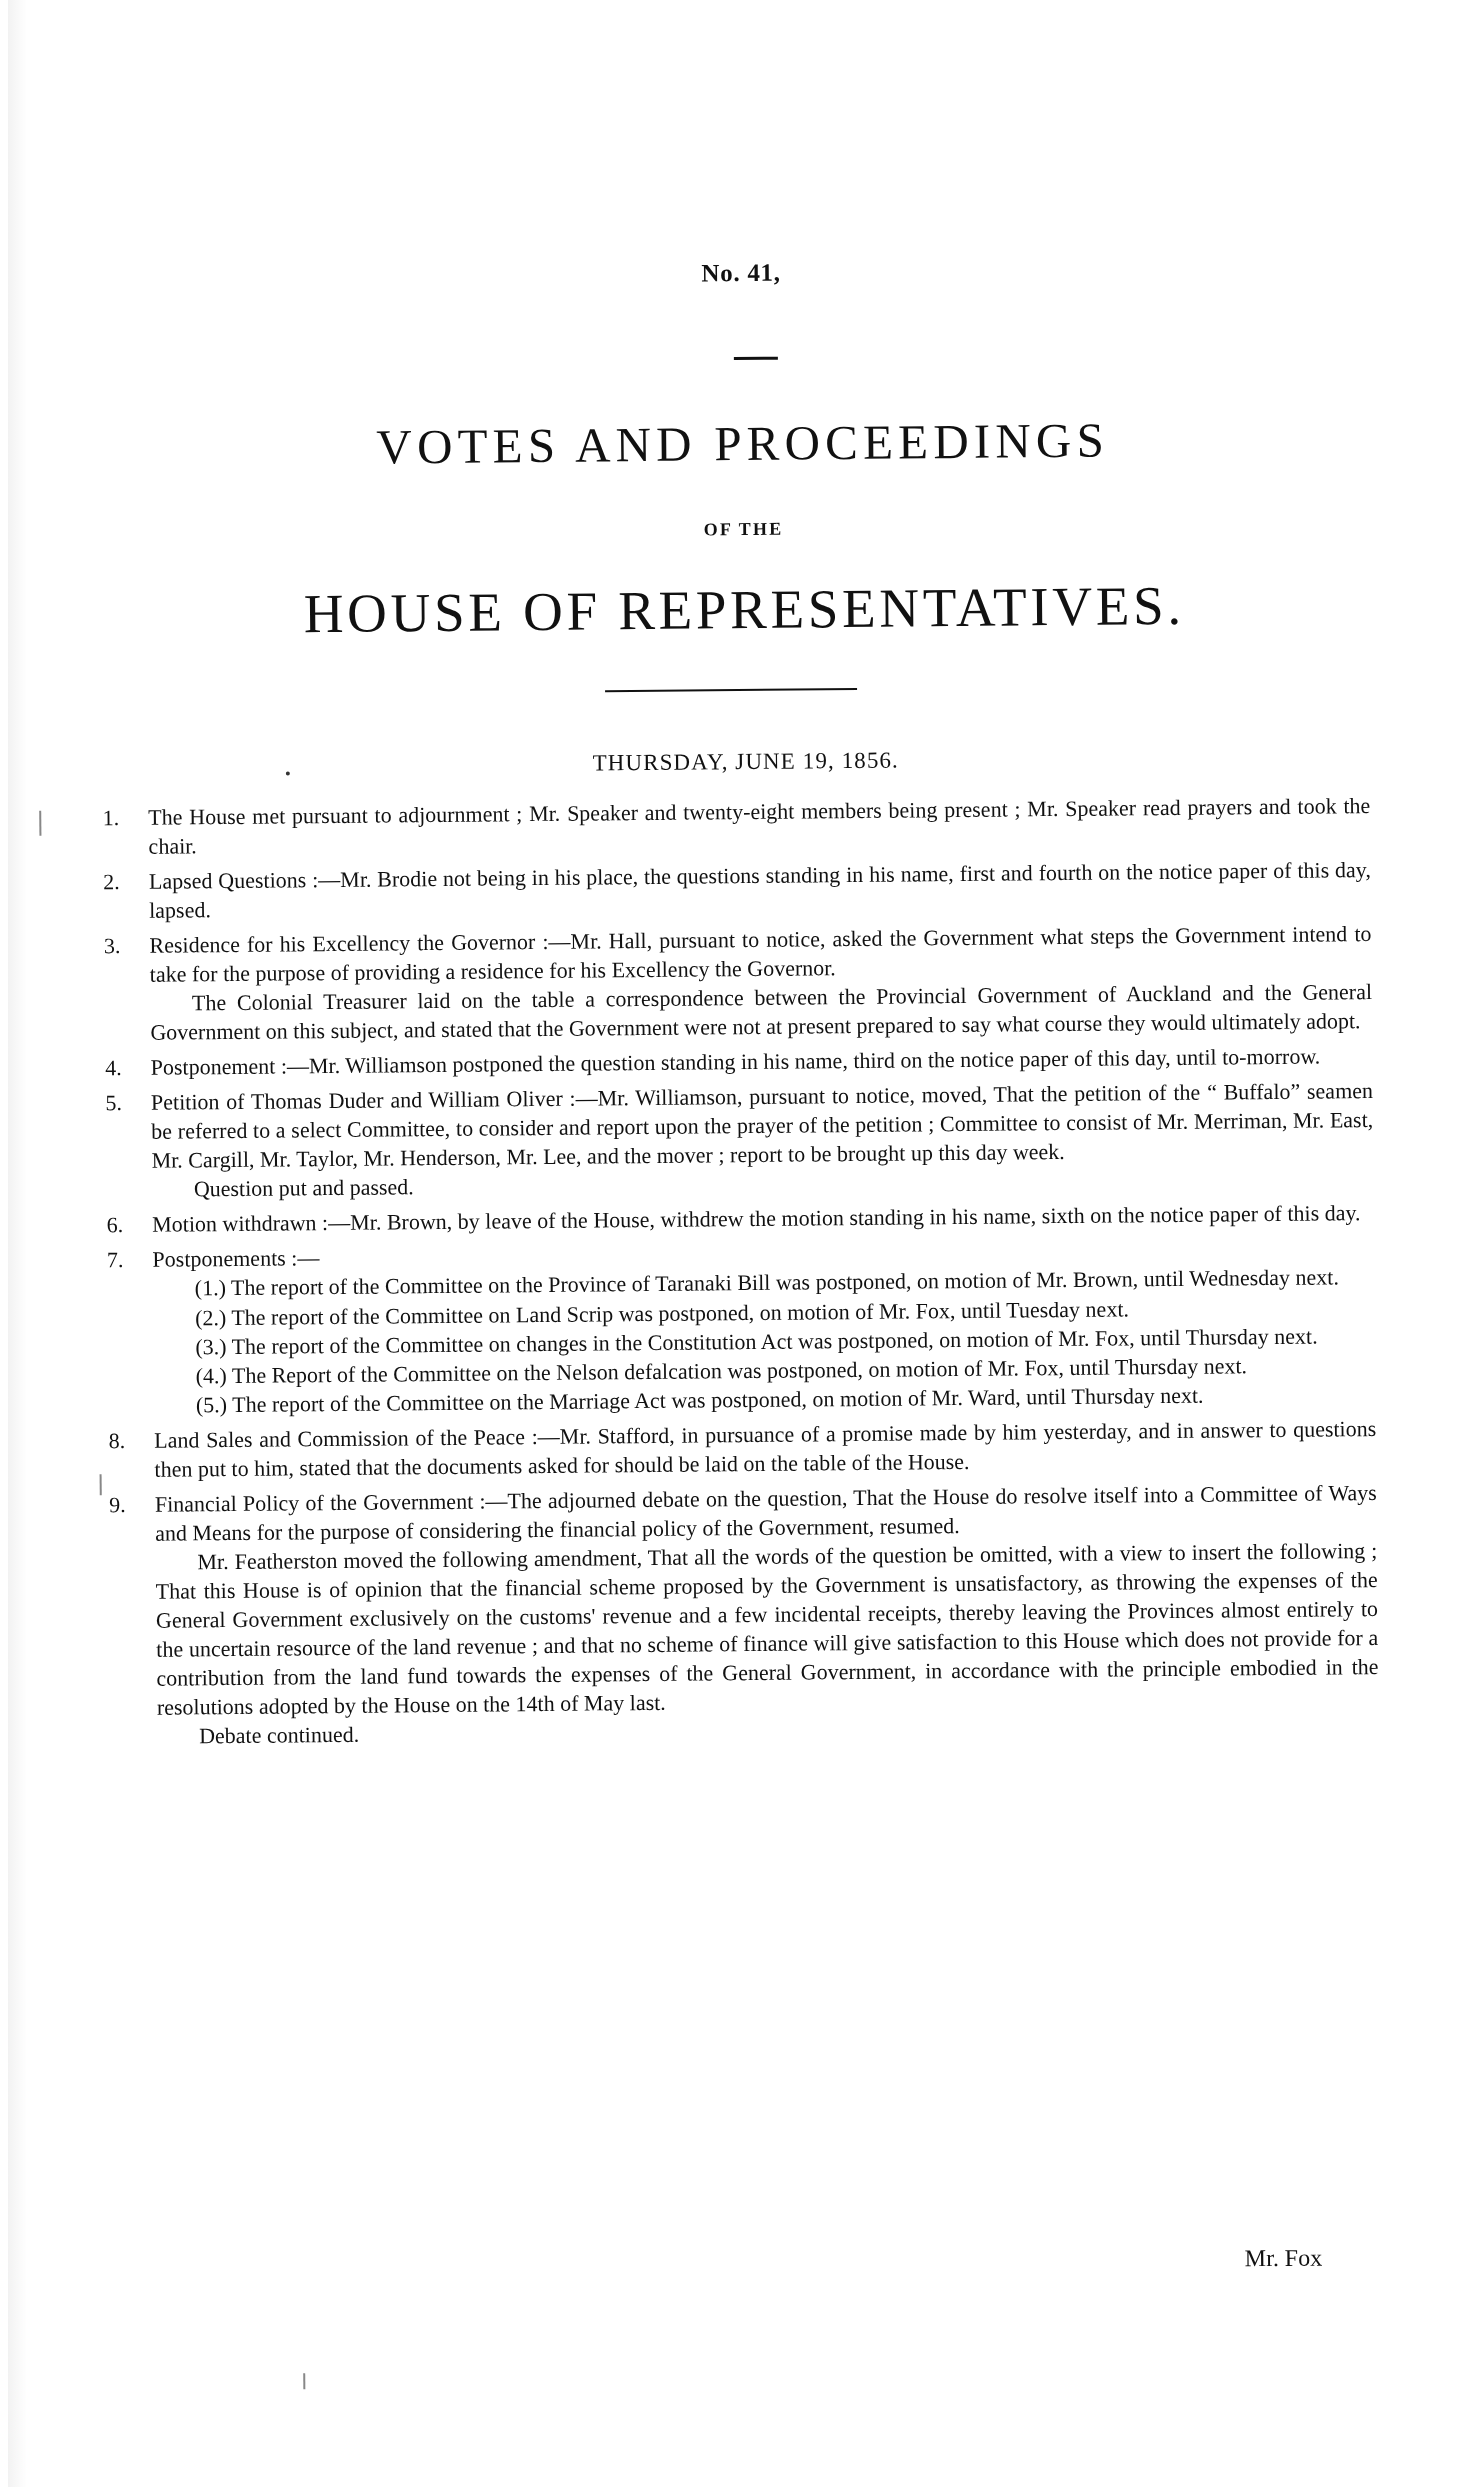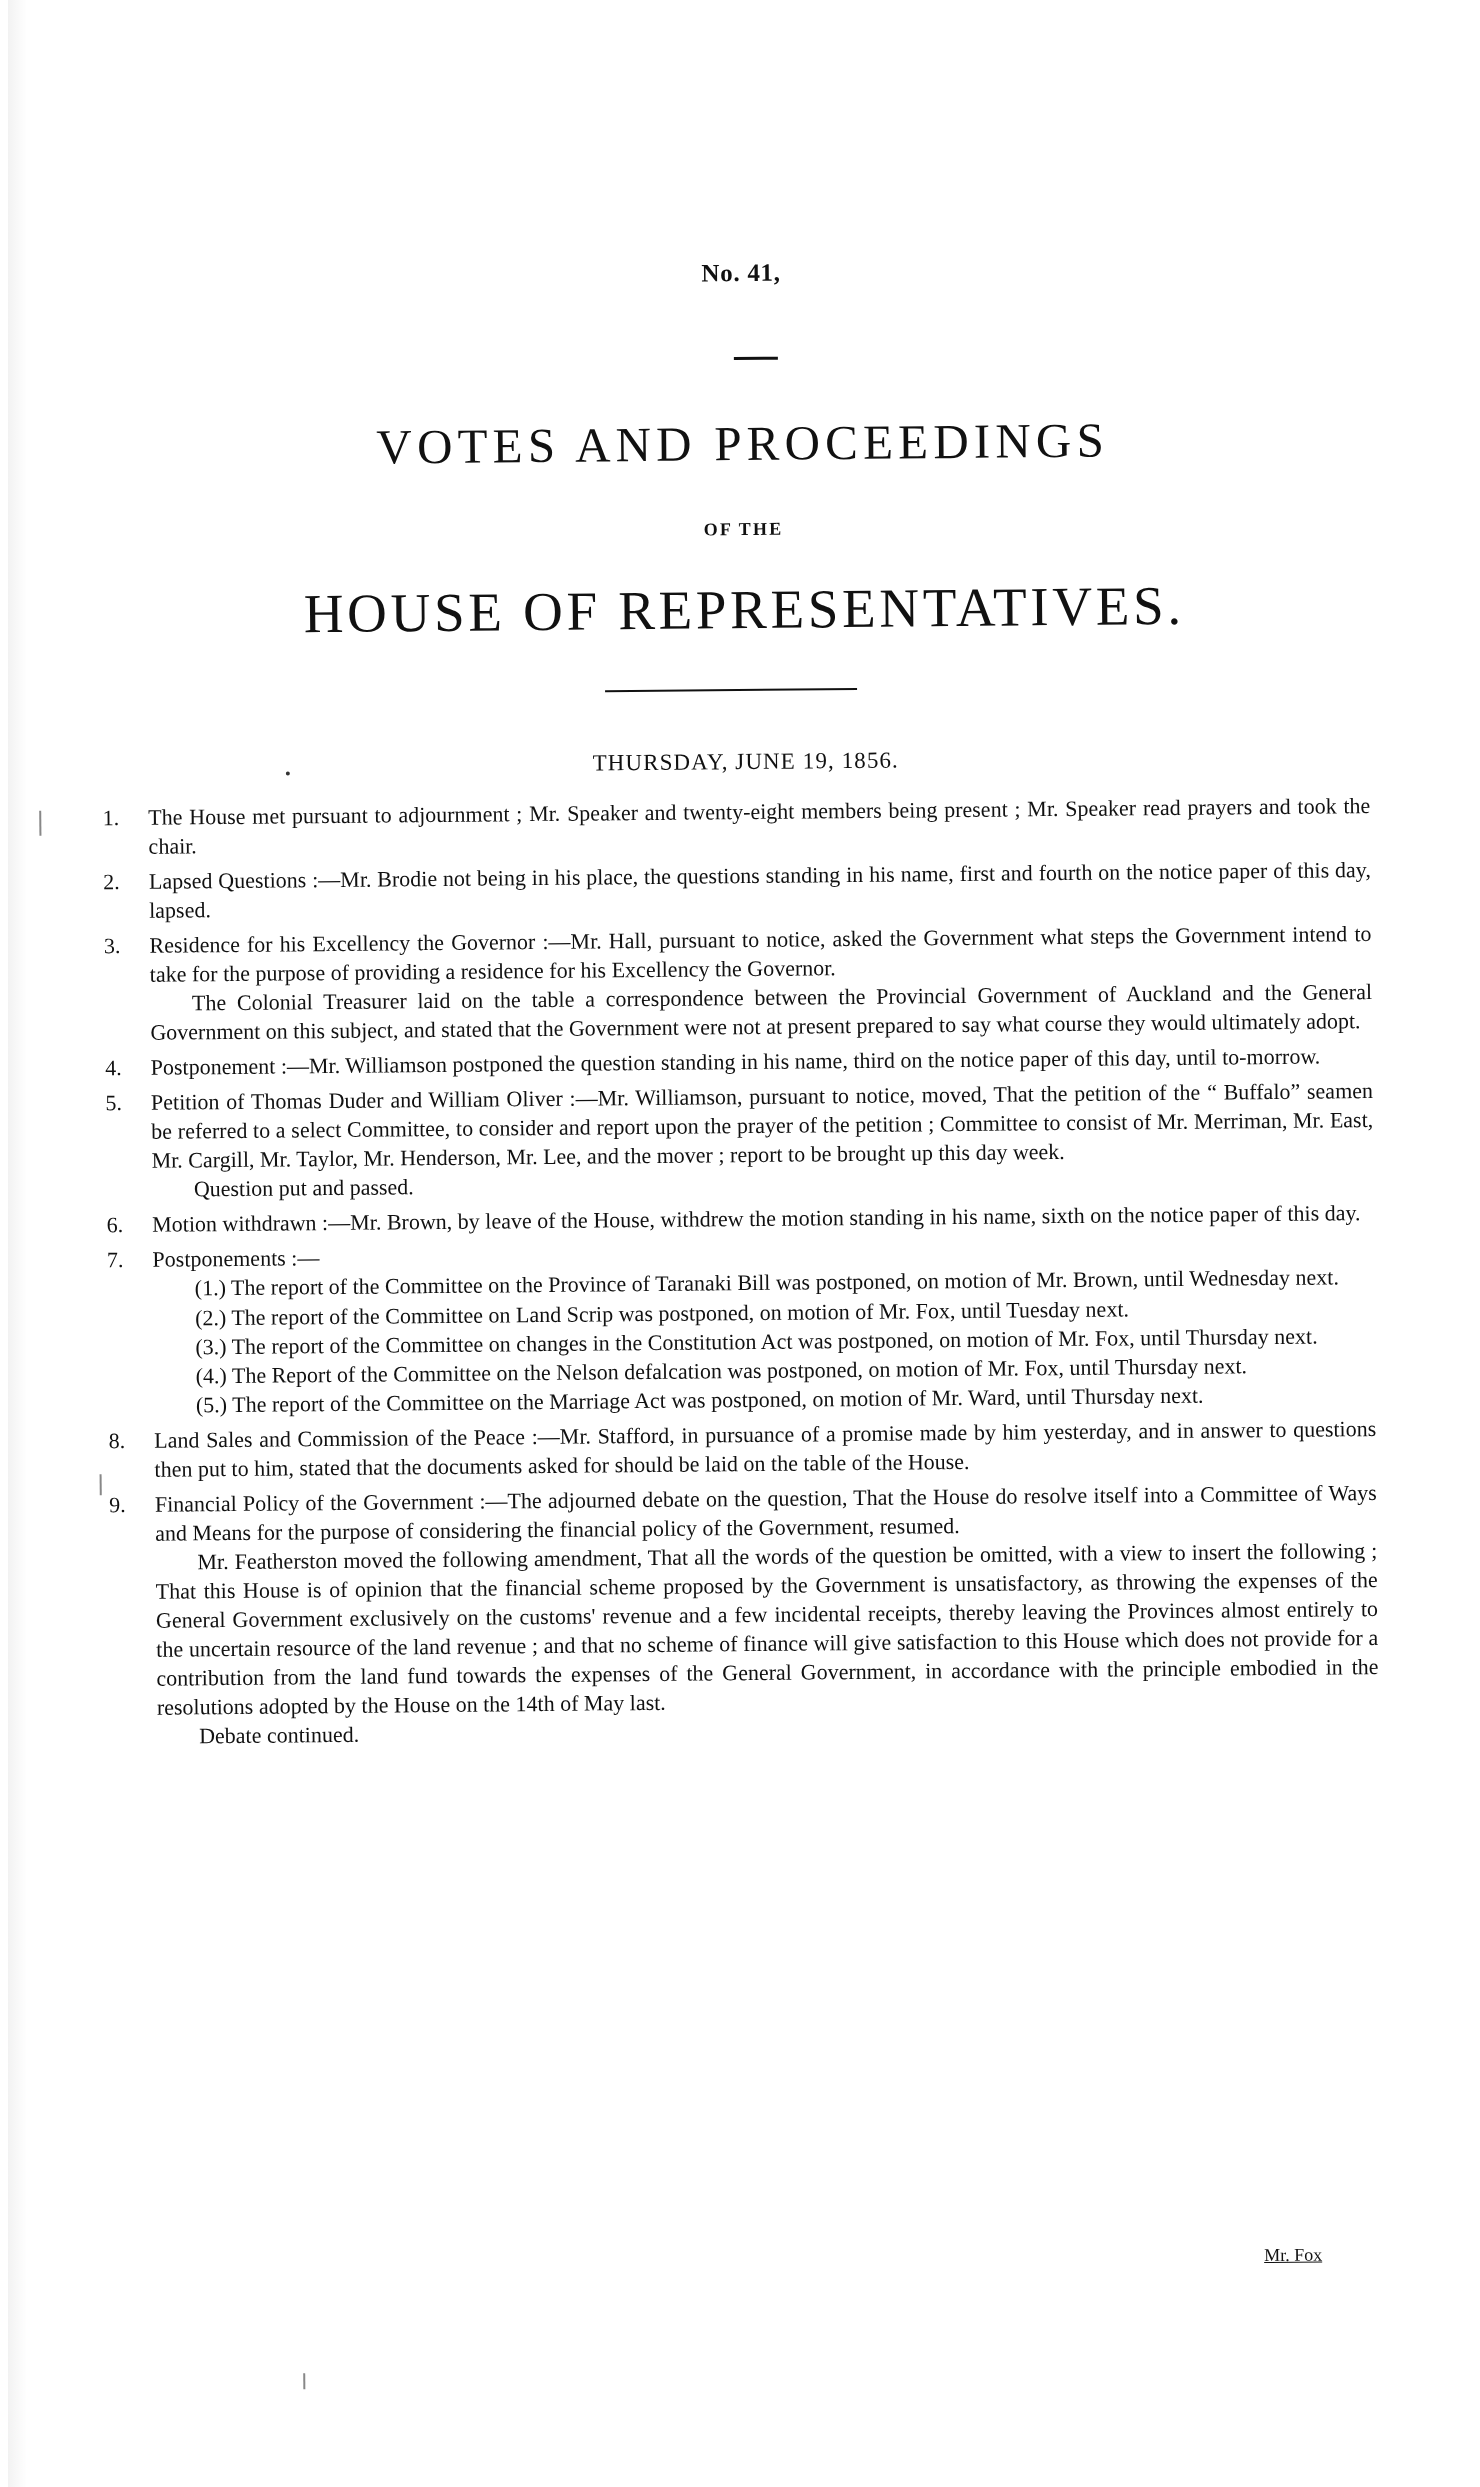--- a/index.html
+++ b/index.html
@@ -132,22 +132,21 @@
   }
   .plain {
     text-indent: 42px;
     font-size: 22px;
     line-height: 1.32;
   }
   .catchword {
     position: absolute;
     top: 2250px;
     right: 178px;
-    font-size: 18px;
-    text-decoration: underline;
+    font-size: 24px;
   }
   .dot-left {
     position: absolute;
     left: 280px;
     top: 767px;
     width: 4.4px;
     height: 4.4px;
     background: #333;
     border-radius: 50%;
   }

